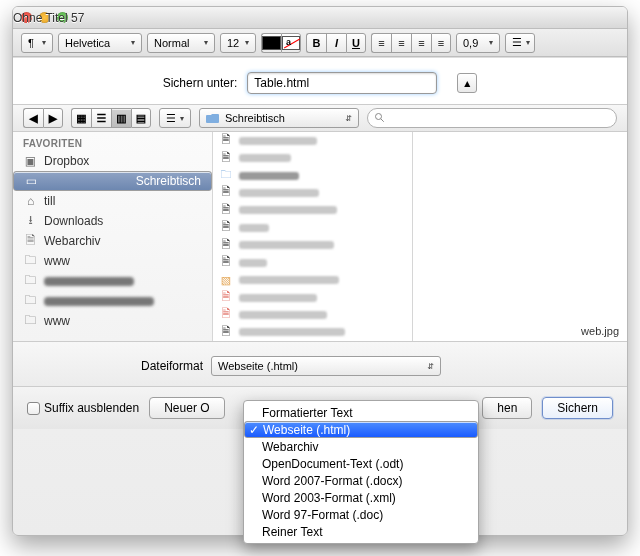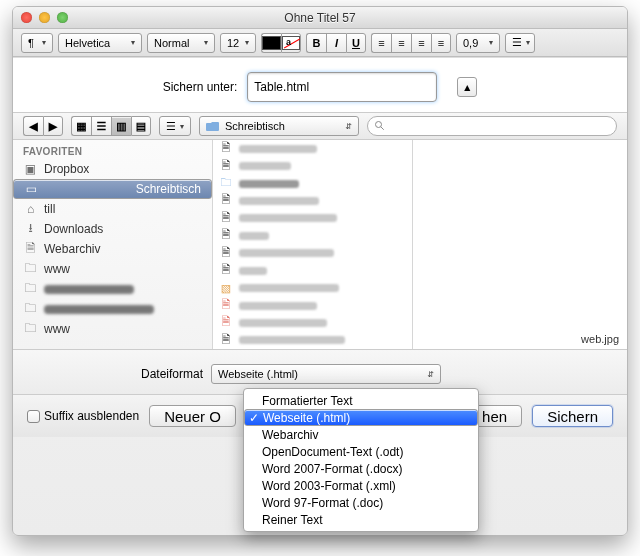--- a/index.html
+++ b/index.html
@@ -29,21 +29,21 @@
     background: linear-gradient(#f4f4f4,#d8d8d8);
     border-bottom: 1px solid #bdbdbd;
     display:flex; align-items:center;
     position: relative;
   }
   .traffic { display:flex; gap:7px; margin-left:8px; }
   .tbtn { width:11px;height:11px;border-radius:50%; box-shadow: inset 0 0 1px rgba(0,0,0,.4);}
   .tbtn.red{background:radial-gradient(#ff6b60,#e24034);}
   .tbtn.yel{background:radial-gradient(#ffc445,#e0a126);}
   .tbtn.grn{background:radial-gradient(#7dd36f,#4eab3f);}
-  .wtitle{position:absolute; left:0;right:0;text-align:center;font-size:12px;color:#333;text-shadow:0 1px 0 #fff;}
+  .wtitle{position:absolute; left:0;right:0;font-size:12px;color:#333;text-shadow:0 1px 0 #fff;}
   .toolbar1 {
     height: 28px;
     background: linear-gradient(#f0f0f0,#e0e0e0);
     border-bottom:1px solid #bdbdbd;
     display:flex; align-items:center; gap:5px; padding:0 8px;
   }
   .btn, .sel {
     height:20px;
     background: linear-gradient(#fff,#eaeaea);
     border:1px solid #9e9e9e;
@@ -62,21 +62,21 @@
   .seg .btn{border-radius:0;border-right-width:0;}
   .seg .btn:first-child{border-top-left-radius:3px;border-bottom-left-radius:3px;}
   .seg .btn:last-child{border-top-right-radius:3px;border-bottom-right-radius:3px;border-right-width:1px;}
   .sheet {
     background:#fff;
     margin:0;
     border-top:1px solid #ddd;
   }
   .saverow{display:flex;align-items:center;justify-content:center;gap:10px;padding:14px 0 10px;}
   .lbl{font-size:12px;text-align:right;}
-  .txtin{width:190px;height:30px;border:1px solid #999;border-radius:4px;padding:0 6px;font-size:12px;background:#fff;box-shadow:0 1px 2px rgba(0,0,0,.15) inset, 0 0 4px #9ecfff;}
+  .txtin{width:190px;height:22px;border:1px solid #999;border-radius:4px;padding:0 6px;font-size:12px;background:#fff;box-shadow:0 1px 2px rgba(0,0,0,.15) inset, 0 0 4px #9ecfff;}
   .collapse{margin-left:10px;}
   .navbar{height:28px;border-top:1px solid #ccc;border-bottom:1px solid #ccc;background:linear-gradient(#f7f7f7,#e9e9e9);display:flex;align-items:center;gap:8px;padding:0 10px;}
   .popup{min-width:160px;}
   .search{flex:1;height:20px;border:1px solid #b0b0b0;border-radius:10px;display:flex;align-items:center;padding:0 6px;background:#fff;}
   .search svg{width:12px;height:12px;color:#777;}
   .browser{display:flex;height:210px;border-bottom:1px solid #ccc;background:#fff;}
   .sidebar{width:200px;border-right:1px solid #d6d6d6;background:linear-gradient(#fbfbfb,#f3f3f3);overflow:hidden;}
   .sbhead{font-size:10px;font-weight:bold;color:#7a7a7a;padding:6px 10px 2px;letter-spacing:.3px;}
   .sbitem{display:flex;align-items:center;gap:6px;height:20px;padding:0 10px;font-size:12px;color:#333;}
   .sbitem.sel{background:linear-gradient(#8fa3c4,#6d87b0);color:#fff;}
@@ -84,27 +84,27 @@
   .sbitem.sel .ic{color:#fff;}
   .smudge{display:inline-block;height:9px;background:#777;border-radius:4px;filter:blur(1.5px);}
   .col{flex:1;display:flex;flex-direction:column;overflow:hidden;}
   .col1{width:160px;border-right:1px solid #d6d6d6;}
   .filerow{display:flex;align-items:center;gap:6px;height:18px;padding:0 6px;}
   .fsm{display:inline-block;height:8px;border-radius:3px;background:#c8c8c8;filter:blur(1.2px);}
   .fic{width:14px;height:14px;display:inline-flex;align-items:center;justify-content:center;}
   .col2{flex:1;padding:0 8px;}
   .formatrow{display:flex;align-items:center;gap:8px;padding:14px 0 10px 128px;background:linear-gradient(#f7f7f7,#ececec);border-bottom:1px solid #ccc;}
   .buttonsrow{display:flex;align-items:center;gap:10px;padding:10px 14px;background:linear-gradient(#f4f4f4,#e6e6e6);}
-  .push{height:22px;padding:0 14px;border:1px solid #9e9e9e;border-radius:4px;background:linear-gradient(#fff,#e9e9e9);font-size:15px;display:flex;align-items:center;}
+  .push{height:22px;padding:0 14px;border:1px solid #9e9e9e;border-radius:4px;background:linear-gradient(#fff,#e9e9e9);font-size:12px;display:flex;align-items:center;}
   .push.def{background:linear-gradient(#fff,#e9f0fb);border-color:#6f8ecb;box-shadow:0 0 0 1px rgba(80,130,220,.2);}
   .chk{display:flex;align-items:center;gap:4px;font-size:12px;}
   .chk .box{width:13px;height:13px;border:1px solid #888;border-radius:3px;background:linear-gradient(#fff,#eee);}
   .dropdown{
     position:absolute;
-    left:243px; top:388px;
+    left:243px; top:400px;
     width:236px;
     background:#fff;
     border:1px solid #a6a6a6;
     border-radius:4px;
     box-shadow:0 6px 16px rgba(0,0,0,.35);
     padding:3px 0;
     z-index:50;
   }
   .dditem{height:17px;display:flex;align-items:center;font-size:12px;padding:0 18px;color:#000;white-space:nowrap;}
   .dditem.sel{background:#2a6bff;background:linear-gradient(#4d8dff,#1a5bff);color:#fff;}

